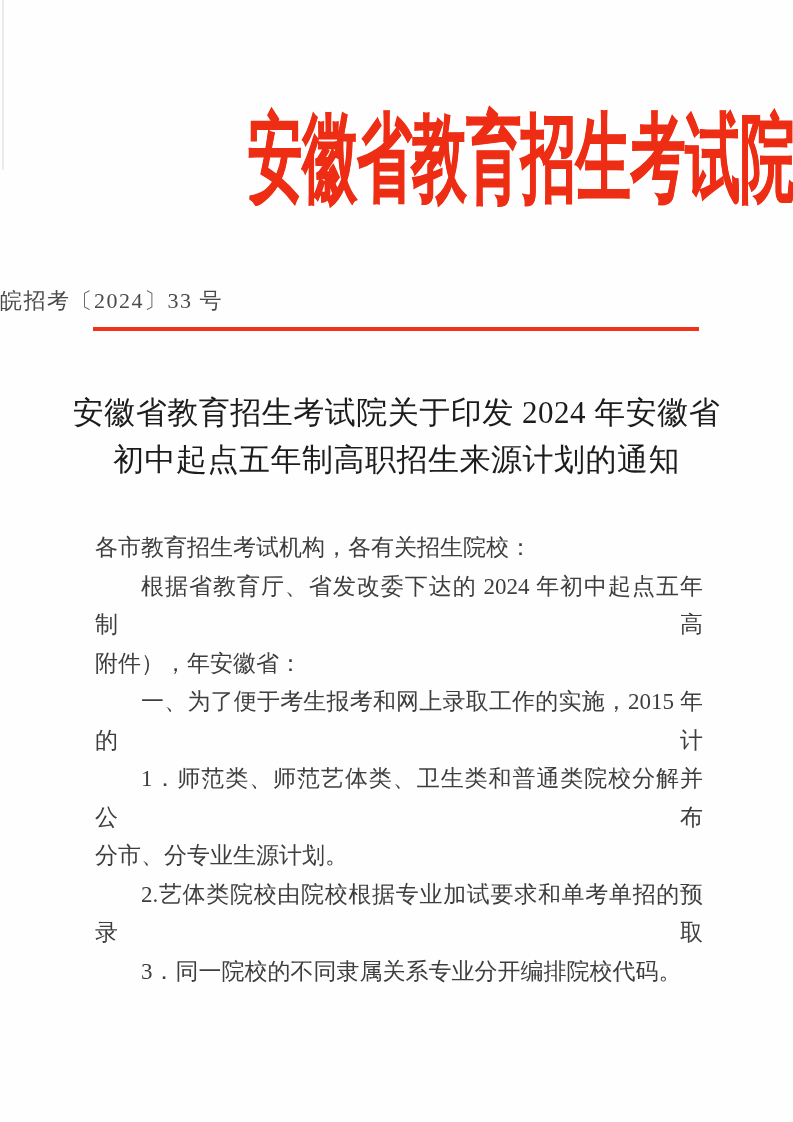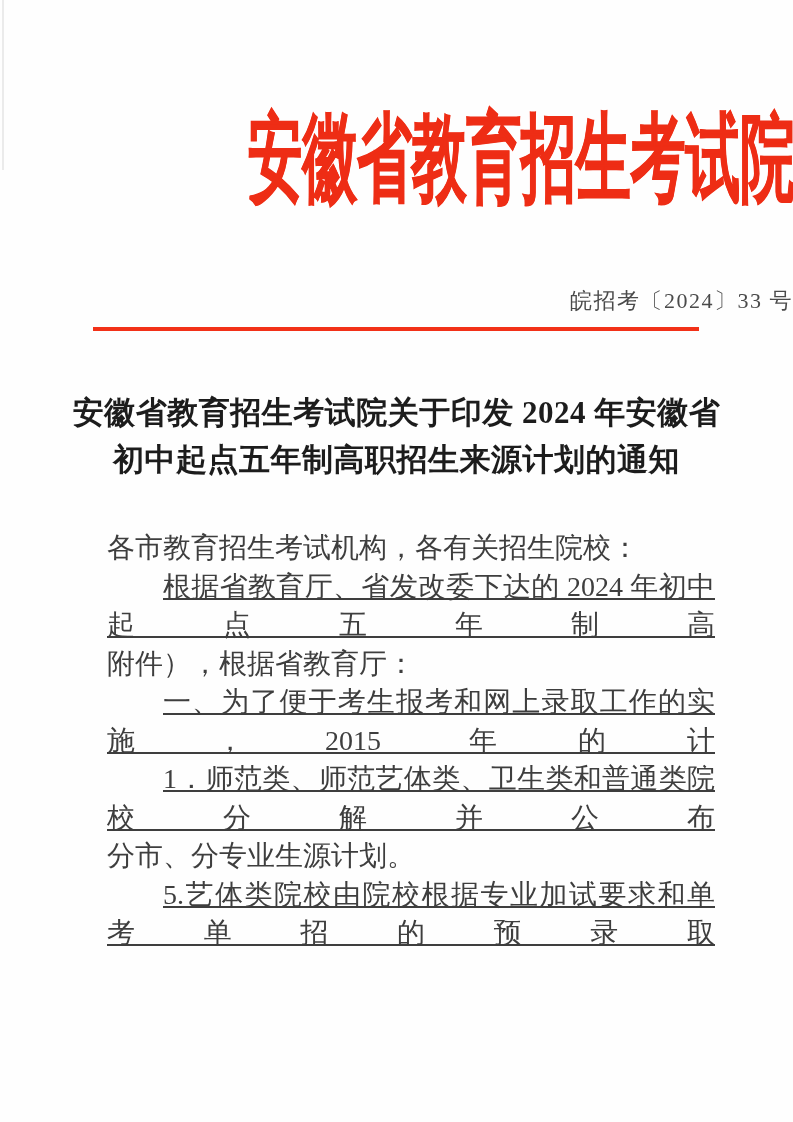--- a/index.html
+++ b/index.html
@@ -44,21 +44,21 @@
     transform-origin: 50% 50%;
     letter-spacing: 0px;
     -webkit-text-stroke: 1px var(--header_red, #ee2d15);
   }
   
   .doc-number {
     position: absolute;
     left: 0;
     right: 0;
     top: 287px;
-    text-align: right;
+    text-align: left;
     font-size: 22px;
     line-height: 28px;
     letter-spacing: 1.5px;
     color: var(--docnum_gray, #4a4a4a);
   }
   
   .red-rule {
     position: absolute;
     left: 93px;
     top: 327px;
@@ -68,44 +68,43 @@
   }
   
   .doc-title {
     position: absolute;
     left: 0;
     right: 0;
     top: 389px;
     text-align: center;
     font-size: 31px;
     line-height: 47px;
-    font-weight: 700;
+    font-weight: 400;
     color: var(--title_black, #1c1c1c);
     letter-spacing: 0.5px;
   }
   
   .doc-body {
     position: absolute;
-    left: 107px;
+    left: 95px;
     top: 529px;
     width: 608px;
-    font-size: 28px;
+    font-size: 23px;
     line-height: 38.5px;
     color: var(--body_gray, #3e3e3e);
   }
   .doc-body .line {
     white-space: normal;
   }
   .doc-body .ind {
     text-indent: 2em;
   }
   .doc-body .just {
     text-align: justify;
     text-align-last: justify;
-    text-decoration: underline;
   }
 </style>
 </head>
 <body>
 
 <div class="page">
 
   <div class="scan-artifact"></div>
 
   <div class="red-header">
@@ -117,20 +116,21 @@
   <div class="red-rule"></div>
 
   <div class="doc-title">
     <div>安徽省教育招生考试院关于印发 2024 年安徽省</div>
     <div>初中起点五年制高职招生来源计划的通知</div>
   </div>
 
   <div class="doc-body">
     <div class="line">各市教育招生考试机构，各有关招生院校：</div>
     <div class="line ind just">根据省教育厅、省发改委下达的 2024 年初中起点五年制高</div>
-    <div class="line">附件），根据省教育厅：</div>
+    <div class="line">附件），年安徽省：</div>
     <div class="line ind just">一、为了便于考生报考和网上录取工作的实施，2015 年的计</div>
     <div class="line ind just">1．师范类、师范艺体类、卫生类和普通类院校分解并公布</div>
     <div class="line">分市、分专业生源计划。</div>
-    <div class="line ind just">5.艺体类院校由院校根据专业加试要求和单考单招的预录取</div>
+    <div class="line ind just">2.艺体类院校由院校根据专业加试要求和单考单招的预录取</div>
+    <div class="line ind">3．同一院校的不同隶属关系专业分开编排院校代码。</div>
   </div>
 
 </div>
 
 </body></html>

